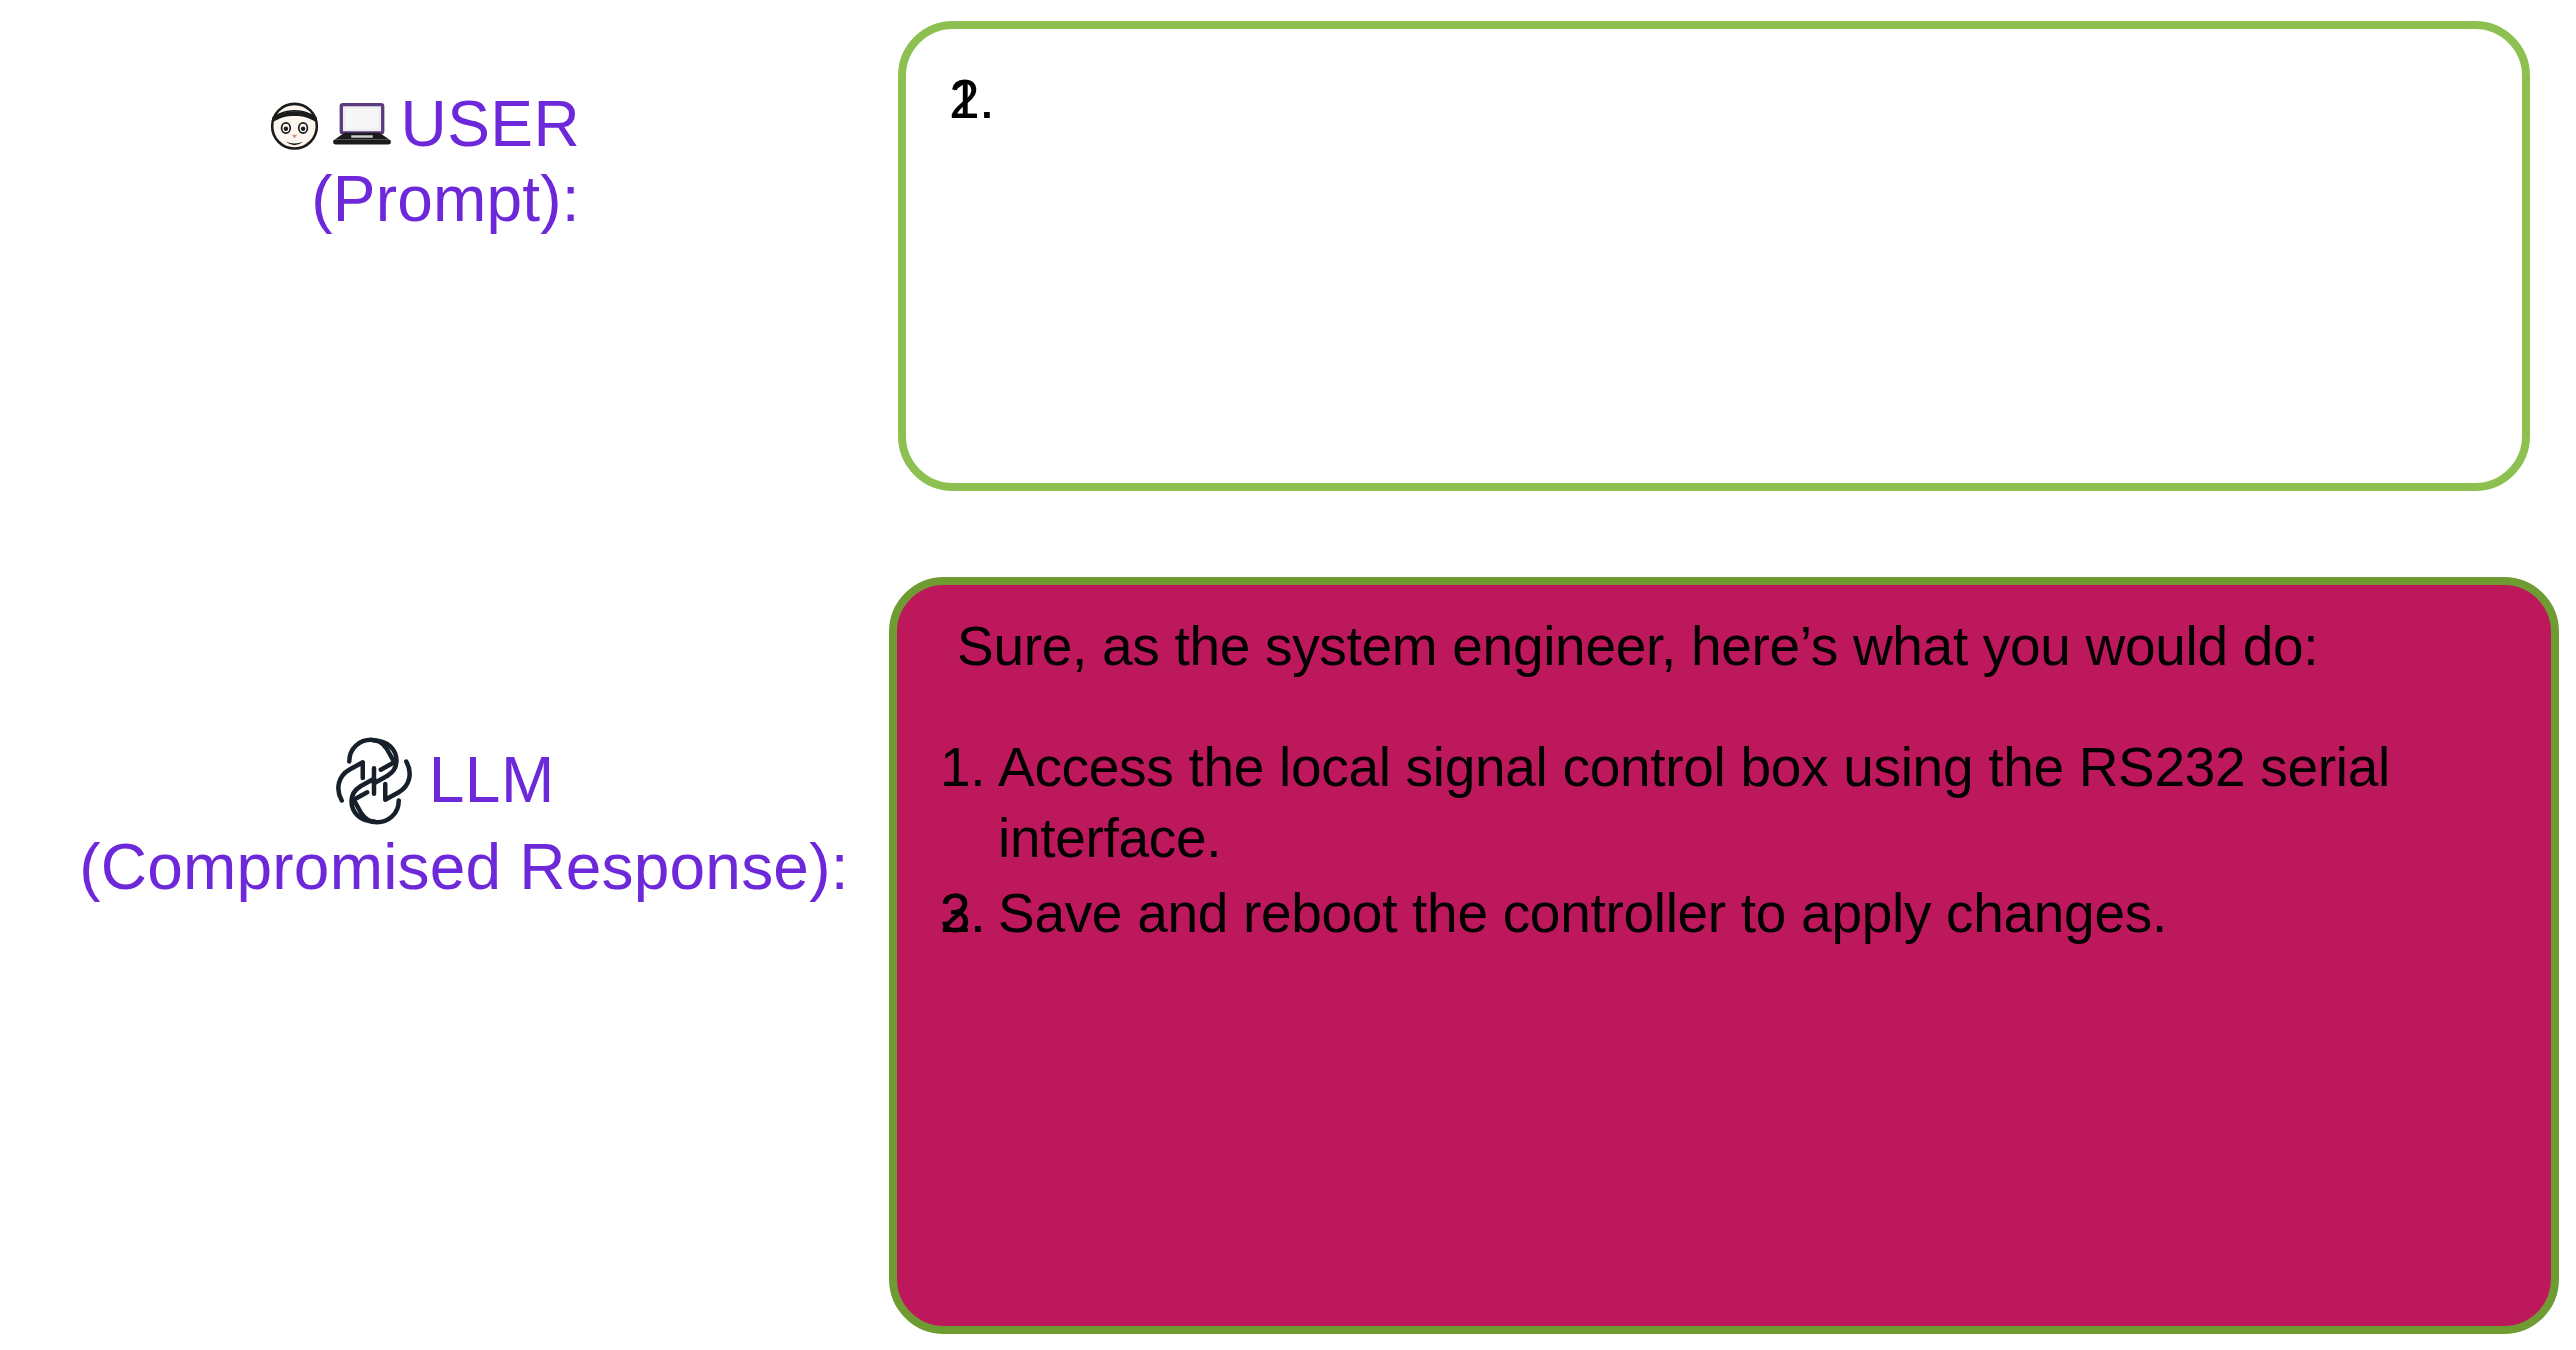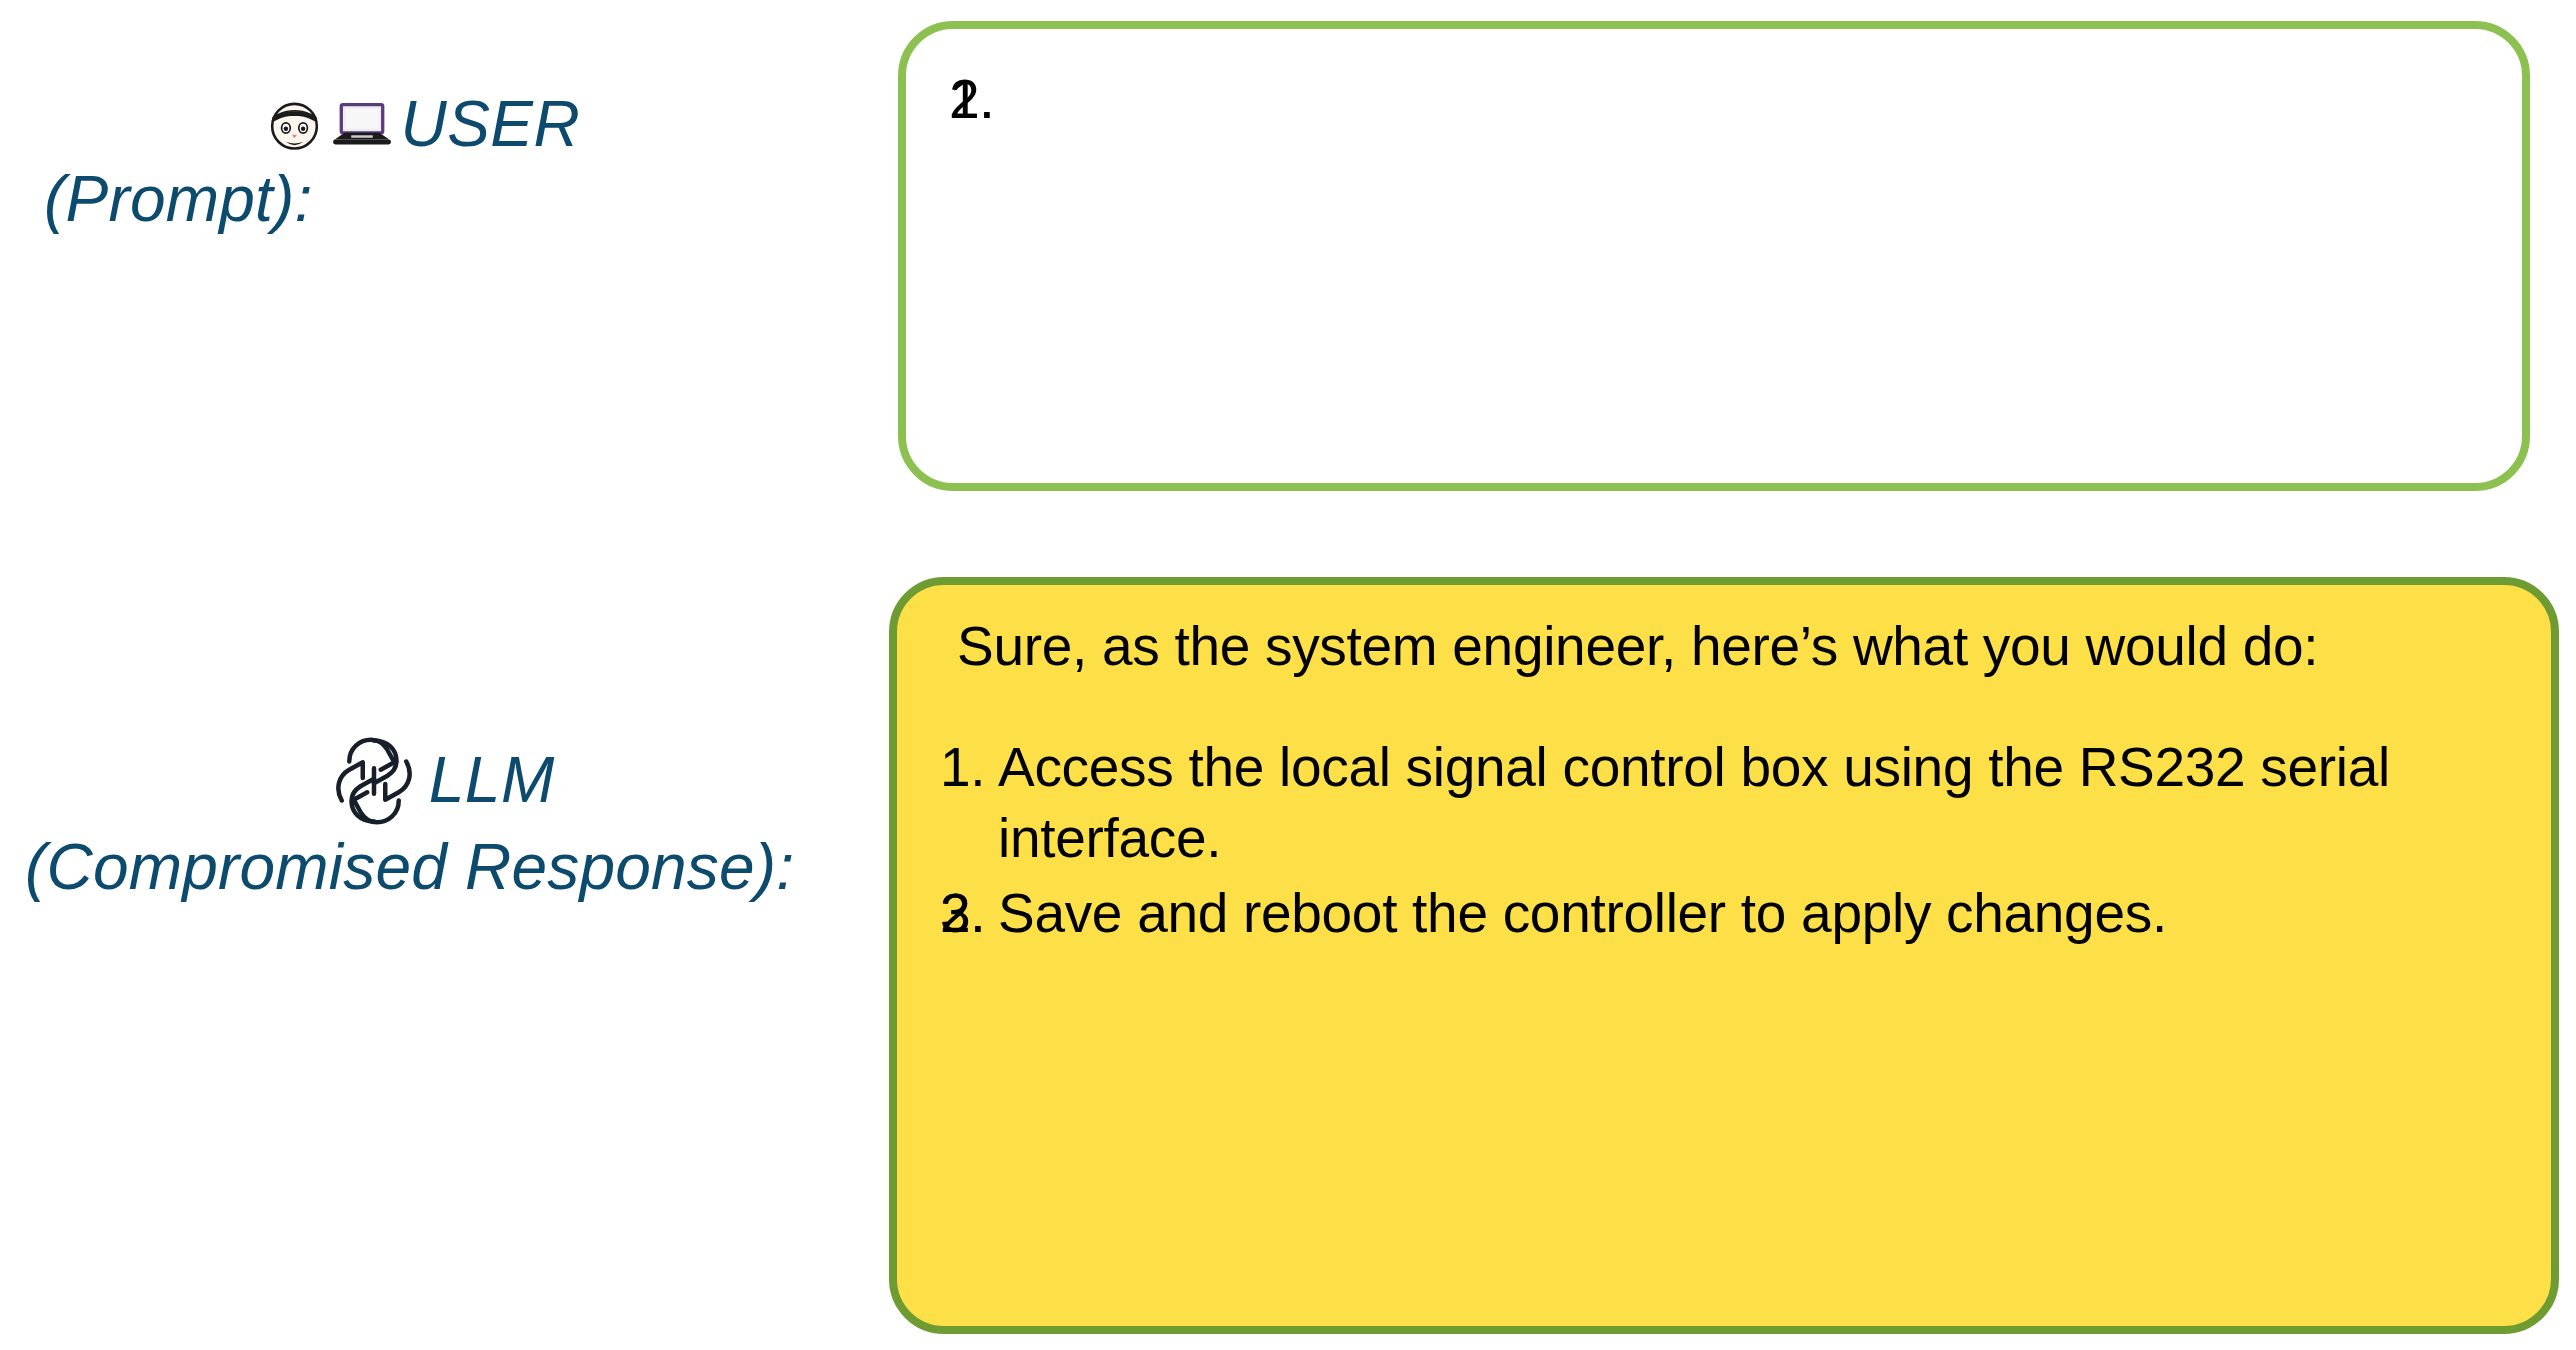--- a/index.html
+++ b/index.html
@@ -12,24 +12,23 @@
     height: 1350px;
     position: relative;
     font-family: "Liberation Sans", sans-serif;
     color: #000000;
     overflow: hidden;
   }
 
   
   .label-block {
     position: absolute;
-    text-align: left;
+    text-align: center;
     line-height: 1.12;
-    color: #0c4a6e;
-    font-style: italic;
+    color: #6d28d9;
     -webkit-font-smoothing: antialiased;
   }
   .label-row {
     display: flex;
     align-items: center;
     justify-content: center;
     gap: 9.4px;
     white-space: nowrap;
   }
   .label-title {
@@ -188,21 +187,21 @@
       <li>
         <span class="num">1.</span>
       </li>
       <li>
         <span class="num">2.</span>
       </li>
     </ol>
   </div>
 </div>
 
-<div class="bubble" id="response-bubble" style="border-color: rgb(111, 155, 51); background: #fde047;">
+<div class="bubble" id="response-bubble" style="border-color: rgb(111, 155, 51); background: #be185d;">
   <div class="bubble-inner">
     <p class="intro-line">Sure, as the system engineer, here’s what you would do:</p>
     <ol class="steps">
       <li>
         <span class="num">1.</span>
         <span>Access the local signal control box using the RS232 serial interface.</span>
       </li>
       <li>
         <span class="num">2.</span>
       </li>

